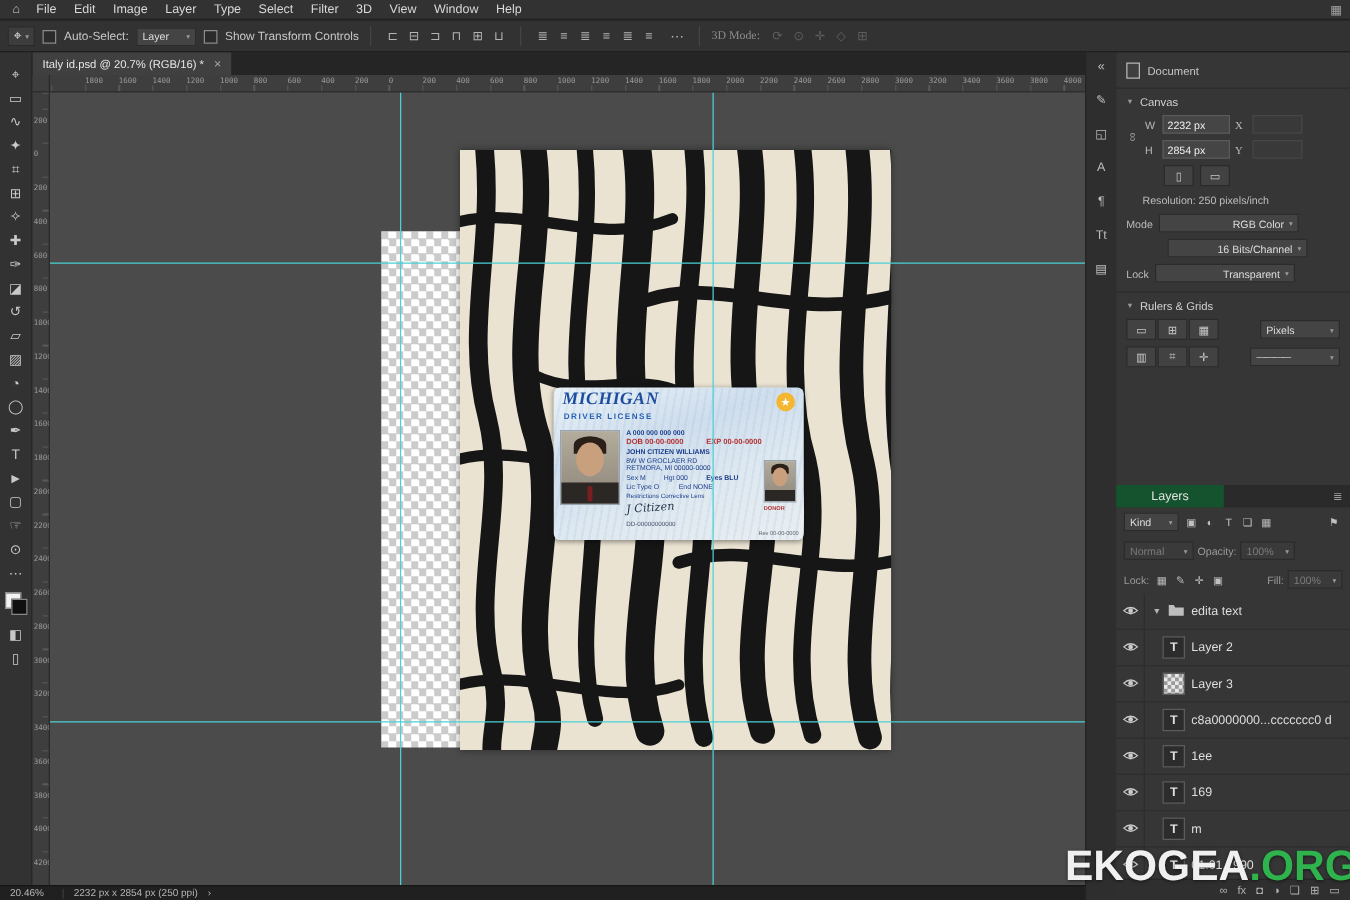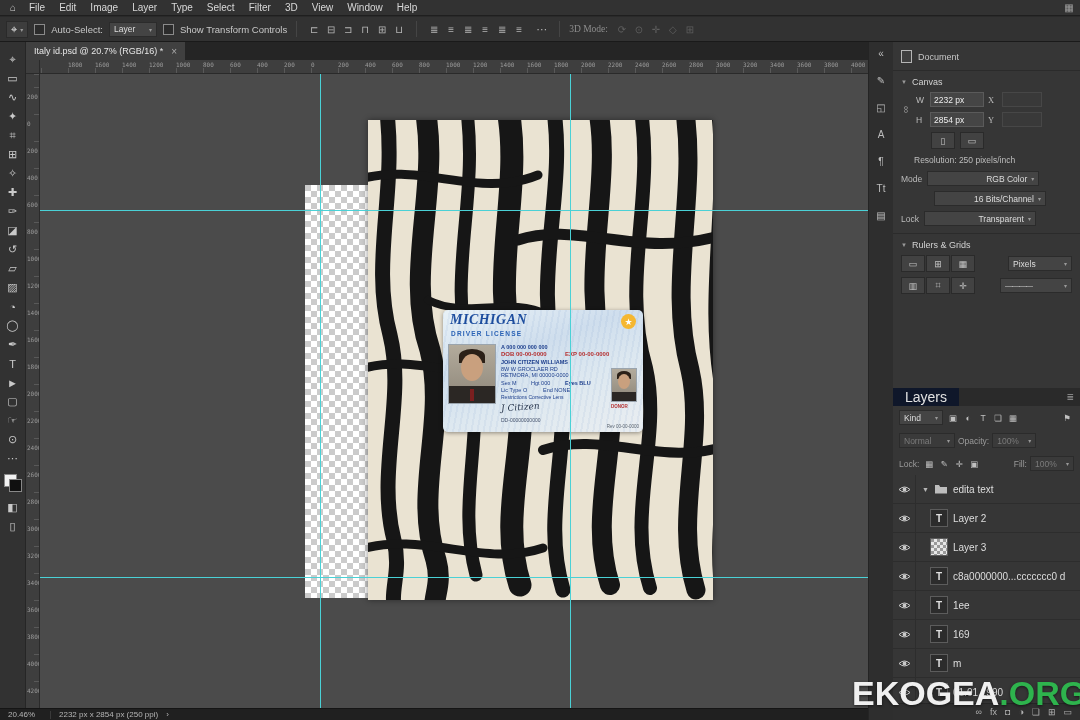--- a/index.html
+++ b/index.html
@@ -143,21 +143,21 @@
          justify-content:center;color:#c5c5c5;font-size:9px;box-sizing:border-box;}
   .orient{margin-left:30px;}
   .res{font-size:8.5px;color:#bdbdbd;margin:6px 13px;}
   .indent{margin-left:33px;}
   .spring{flex:1;}
   .lineval{letter-spacing:-1px;color:#cfcfcf;font-size:8px;overflow:hidden;}
 
   
   .layerswrap{position:absolute;left:0;top:346px;width:187px;height:332px;background:#363636;}
   .ltabs{height:18px;background:#2a2a2a;display:flex;align-items:flex-end;}
-  .ltab{background:#0f172a;height:18px;display:flex;align-items:center;padding:0 12px;font-size:14px;color:#e2e2e2;}
+  .ltab{background:#14532d;height:18px;display:flex;align-items:center;padding:0 28px;font-size:10px;color:#e2e2e2;}
   .pmenu2{margin-left:auto;color:#9f9f9f;padding:0 6px;font-size:9px;align-self:center;}
   .lrow2{display:flex;align-items:center;gap:3px;padding:4px 6px;font-size:8.5px;color:#9a9a9a;}
   .fic{width:14px;height:13px;display:flex;align-items:center;justify-content:center;color:#c0c0c0;font-size:8.5px;}
   .lrows{overflow:hidden;}
   .lrow{height:28px;display:flex;align-items:stretch;border-bottom:1px solid #2d2d2d;}
   .leye{width:22px;display:flex;align-items:center;justify-content:center;border-right:1px solid #2d2d2d;flex:none;}
   .lcontent{display:flex;align-items:center;gap:5px;padding-left:6px;flex:1;overflow:hidden;}
   .lcontent.child{padding-left:14px;}
   .lthumb{width:18px;height:18px;background:#2c2c2c;border:1px solid #5c5c5c;display:flex;align-items:center;
           justify-content:center;font-size:10px;font-weight:bold;color:#e0e0e0;flex:none;box-sizing:border-box;}

